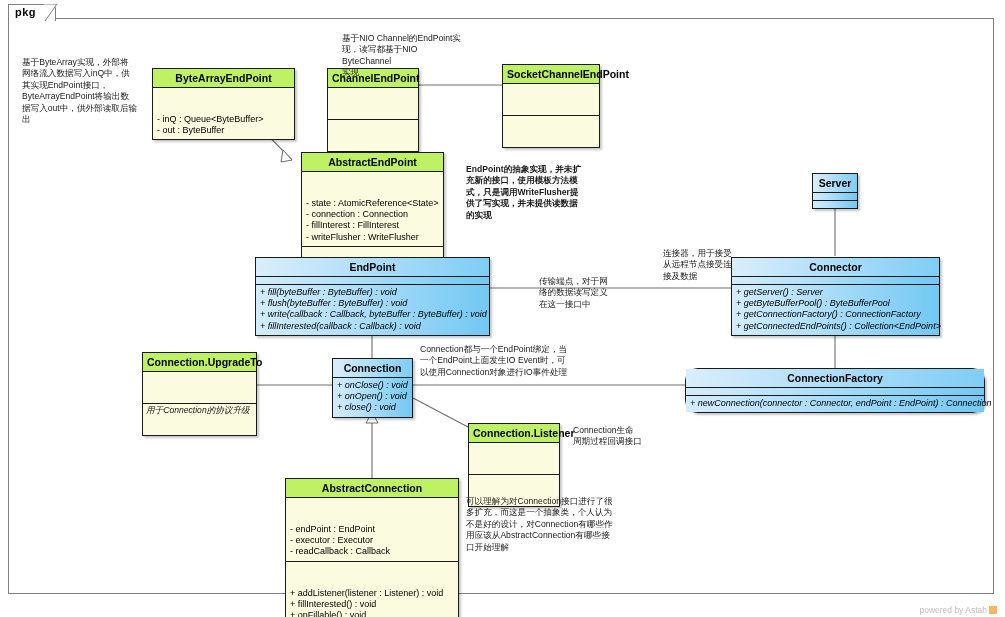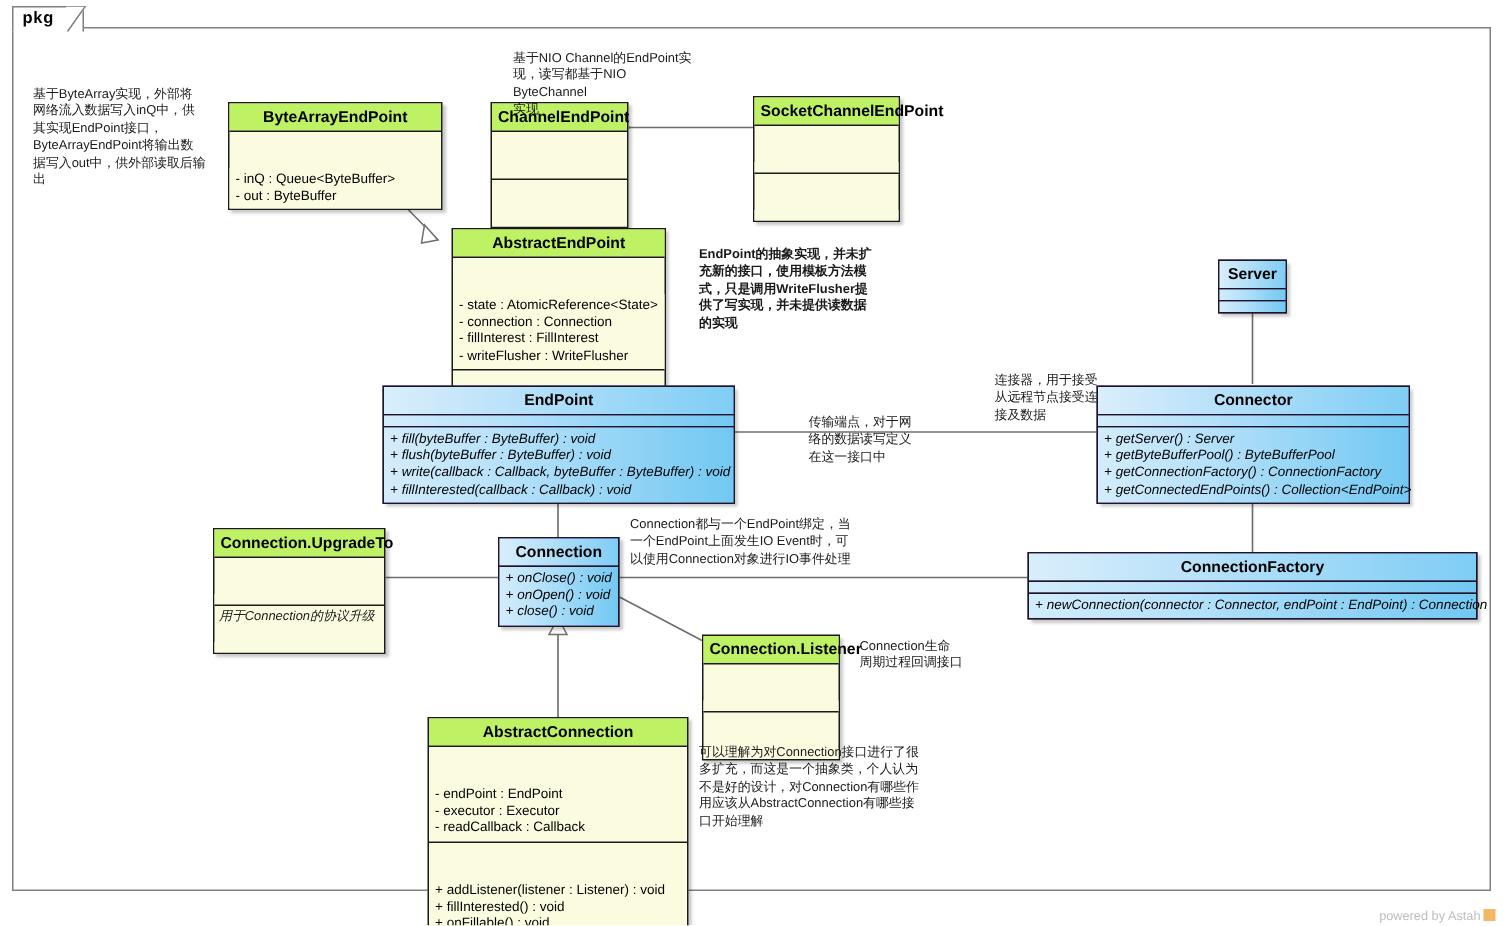--- a/index.html
+++ b/index.html
@@ -268,21 +268,21 @@
   </div>
 
   <div class="cls yellow" style="left:468px; top:423px; width:92px;">
     <div class="title">Connection.Listener</div>
     <div class="sep"></div>
     <div class="compartment empty"></div>
     <div class="sep"></div>
     <div class="compartment empty"></div>
   </div>
 
-  <div class="cls blue" style="left:685px; top:368px; width:300px;">
+  <div class="cls blue" style="left:685px; top:368px; width:300px;border-radius:13px;">
     <div class="title">ConnectionFactory</div>
     <div class="sep"></div>
     <div class="compartment empty"></div>
     <div class="sep"></div>
     <div class="compartment">
       <div class="row">+ newConnection(connector : Connector, endPoint : EndPoint) : Connection</div>
     </div>
   </div>
 
   <div class="cls yellow" style="left:285px; top:478px; width:174px;">

